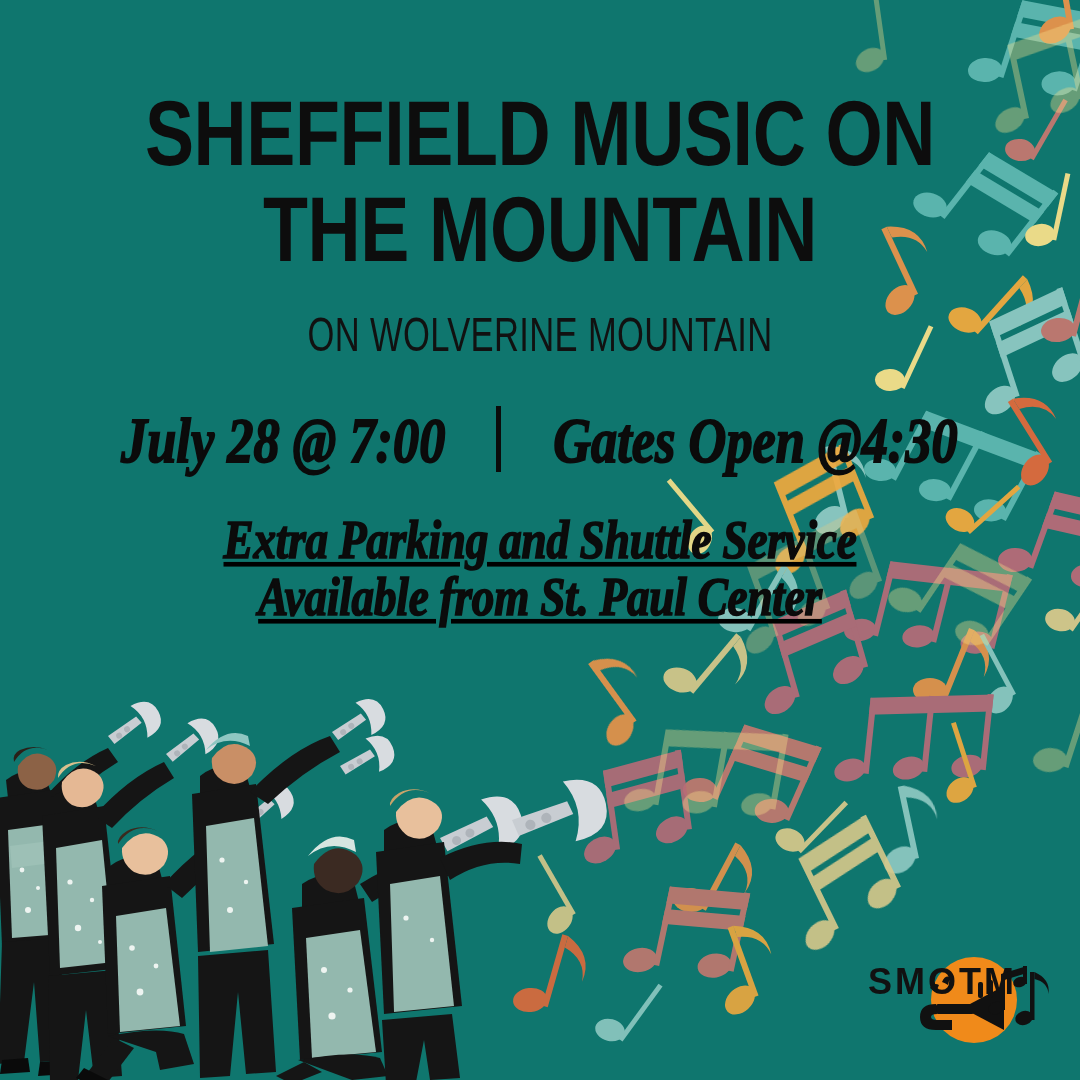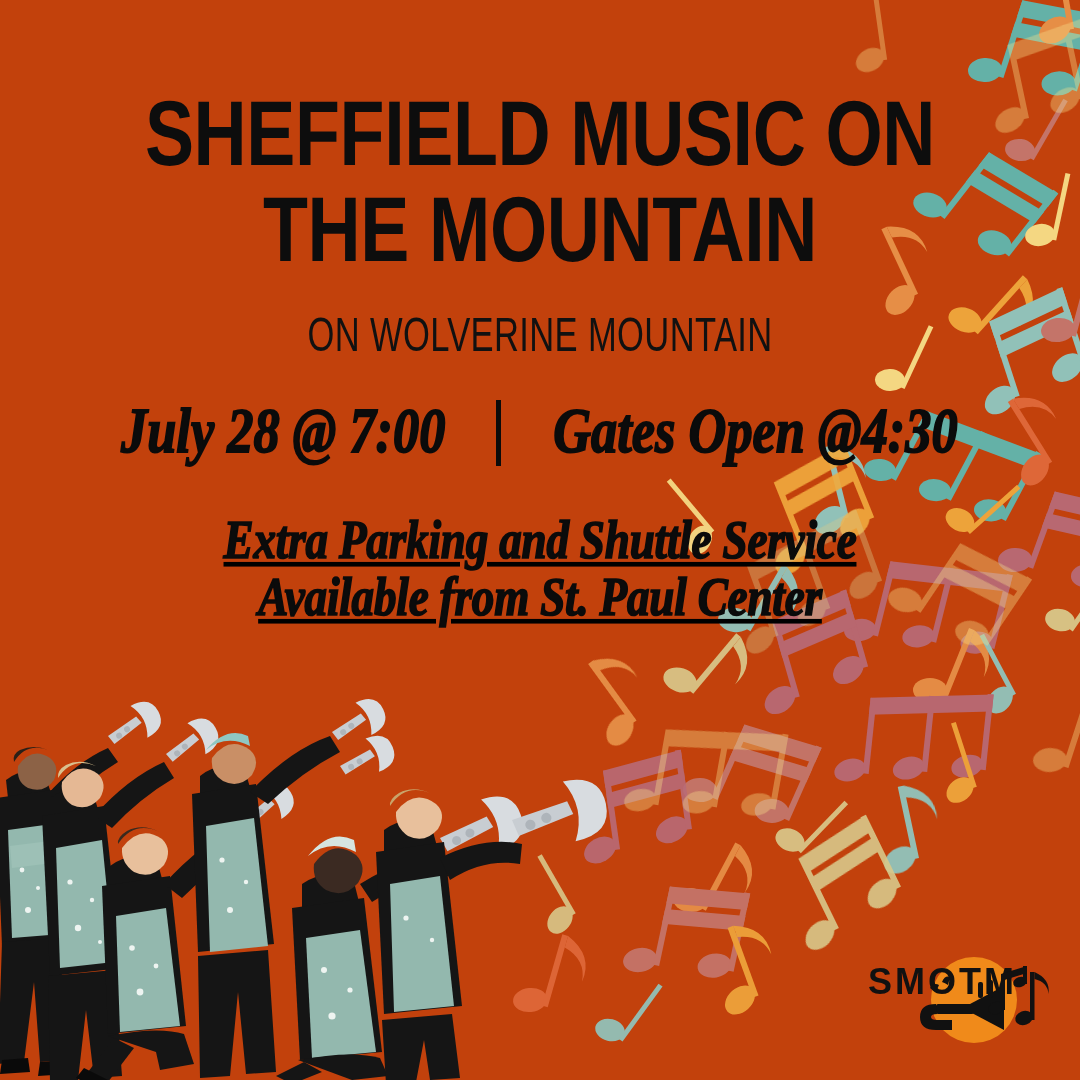--- a/index.html
+++ b/index.html
@@ -46,21 +46,21 @@
     font-size:48px;
     letter-spacing:0.5px;
     transform:scaleX(0.72);
     white-space:nowrap;
   }
 
   
   #date-row{
     position:absolute; left:0; right:0; top:400px;
     height:72px;
-    display:flex; align-items:flex-start; justify-content:center;
+    display:flex; align-items:flex-end; justify-content:center;
     gap:0px;
   }
   .slab{
     font-family:"Liberation Serif", serif;
     font-weight:700;
     font-style:italic;
     color:#0b0b0b;
     font-size:54px;
     letter-spacing:0px;
     white-space:nowrap;
@@ -108,21 +108,21 @@
   #logo{
     position:absolute;
     left:866px; top:952px;
     width:190px; height:96px;
   }
   #logo svg{width:100%;height:100%;display:block;}
 </style>
 </head>
 <body>
 
-<div id="poster" style="background: #c2410c;">
+<div id="poster" style="background: #0f766e;">
 
   <div id="notes-layer">
     <svg viewBox="0 0 1080 1080" preserveAspectRatio="none" aria-hidden="true">
       <defs>
 
         <g id="n8">
           <ellipse cx="0" cy="0" rx="17" ry="12" transform="rotate(-22)"></ellipse>
           <rect x="13" y="-72" width="6" height="74"></rect>
           <path d="M19 -72 q30 12 26 40 q-2 -22 -26 -28 z"></path>
         </g>

